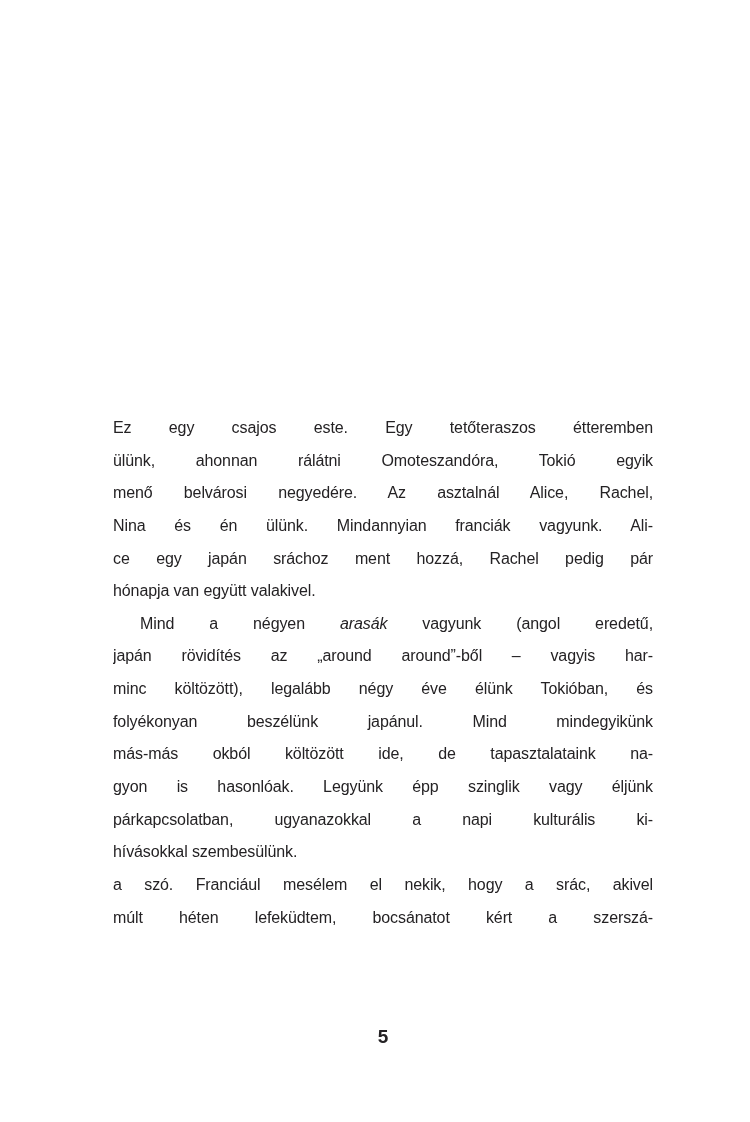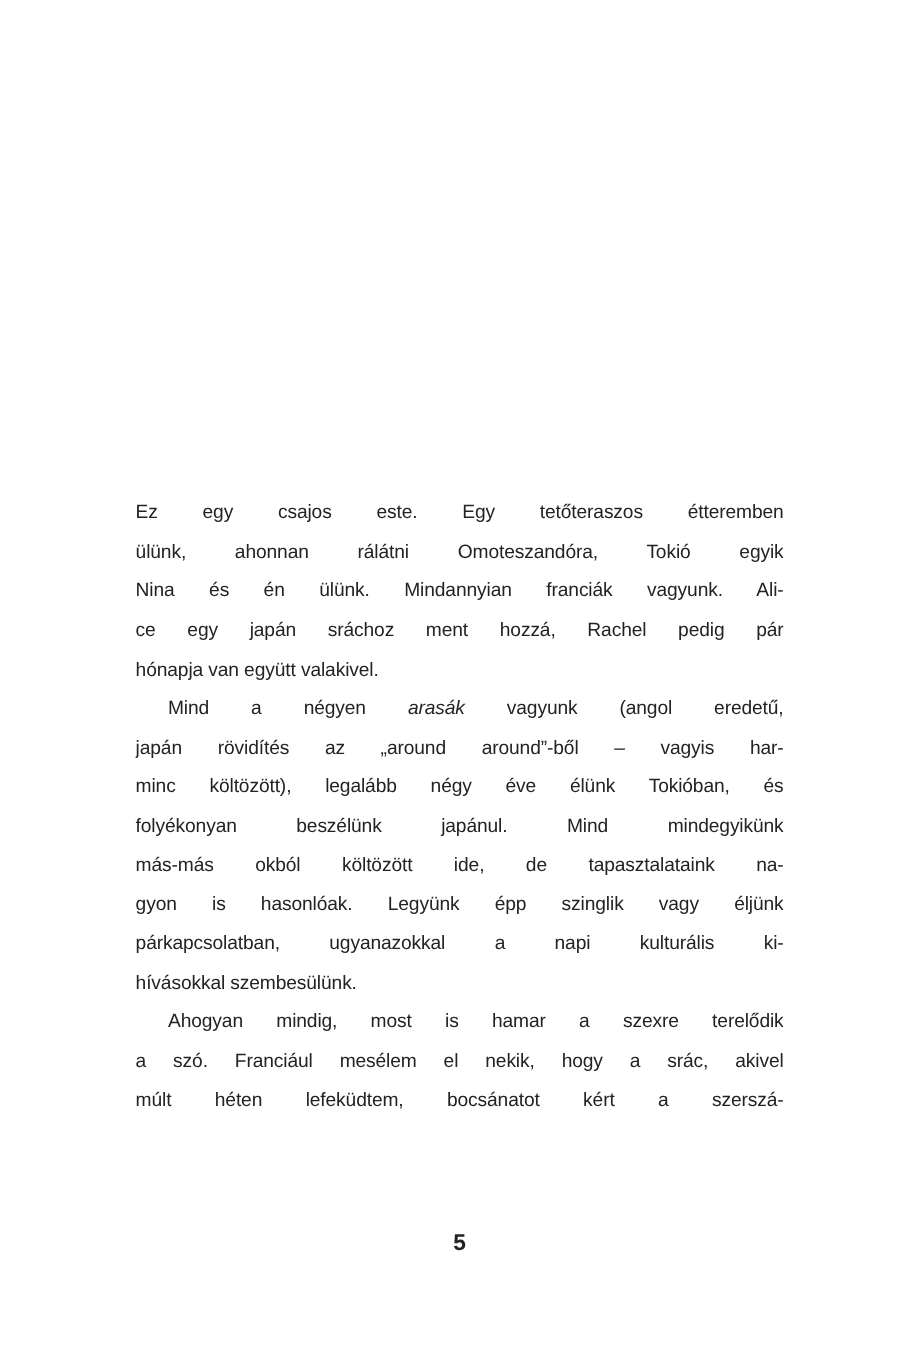--- a/index.html
+++ b/index.html
@@ -62,34 +62,34 @@
   }
 </style>
 </head>
 <body>
 
 <div class="book-page">
   <main class="text-block" id="text-block">
       <div class="paragraph">
         <div class="line"><span>Ez egy csajos este. Egy tetőteraszos étteremben</span></div>
         <div class="line"><span>ülünk, ahonnan rálátni Omoteszandóra, Tokió egyik</span></div>
+        <div class="line"><span>menő belvárosi negyedére. Az asztalnál Alice, Rachel,</span></div>
         <div class="line"><span>Nina és én ülünk. Mindannyian franciák vagyunk. Ali-</span></div>
         <div class="line"><span>ce egy japán sráchoz ment hozzá, Rachel pedig pár</span></div>
         <div class="line left"><span>hónapja van együtt valakivel.</span></div>
       </div>
       <div class="paragraph">
         <div class="line indent"><span>Mind a négyen </span><em>arasák</em><span> vagyunk (angol eredetű,</span></div>
         <div class="line"><span>japán rövidítés az „around around”-ből – vagyis har-</span></div>
         <div class="line"><span>minc költözött), legalább négy éve élünk Tokióban, és</span></div>
         <div class="line"><span>folyékonyan beszélünk japánul. Mind mindegyikünk</span></div>
         <div class="line"><span>más-más okból költözött ide, de tapasztalataink na-</span></div>
         <div class="line"><span>gyon is hasonlóak. Legyünk épp szinglik vagy éljünk</span></div>
         <div class="line"><span>párkapcsolatban, ugyanazokkal a napi kulturális ki-</span></div>
         <div class="line left"><span>hívásokkal szembesülünk.</span></div>
       </div>
       <div class="paragraph">
-        <div class="line indent"><span>Ahogyan mindig, most is hamar a szexre terelődik</span></div>
         <div class="line"><span>a szó. Franciául mesélem el nekik, hogy a srác, akivel</span></div>
         <div class="line"><span>múlt héten lefeküdtem, bocsánatot kért a szerszá-</span></div>
       </div>
     </main>
   <div class="page-number">5</div>
 </div>
 
 </body></html>

